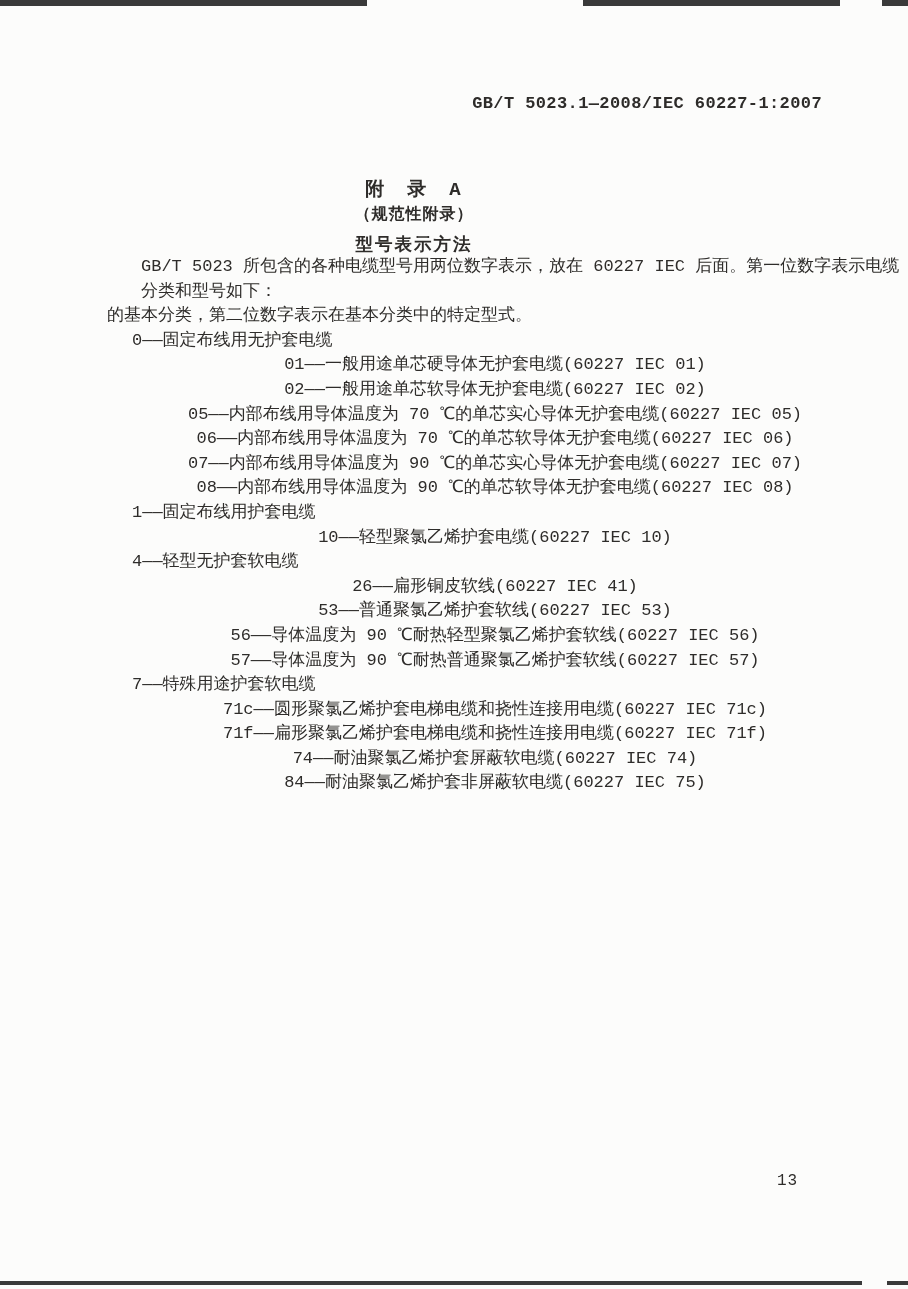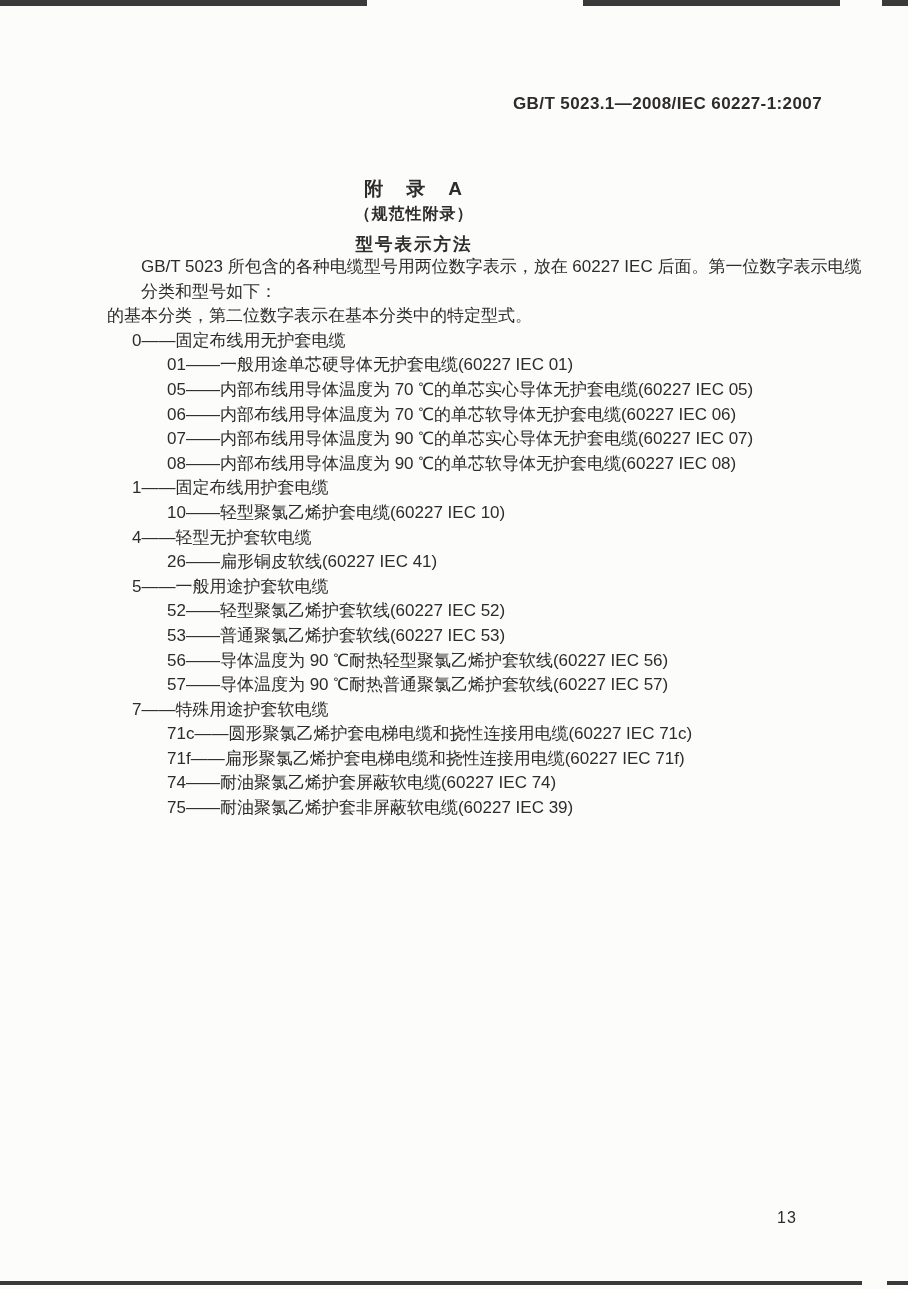--- a/index.html
+++ b/index.html
@@ -1,21 +1,21 @@
 <!DOCTYPE html>
 <html><head>
 <meta charset="utf-8">
 <style>
   html,body{margin:0;padding:0;background:#e8e8e6;}
   .page{
     position:relative;
     width:908px;height:1289px;
     margin:0 auto;
     background:#fcfcfb;
-    font-family:Liberation Sans, sans-serif;
+    font-family:Liberation Mono, monospace;
     color:#2e2c2a;
     overflow:hidden;
   }
   .scan-bar{position:absolute;background:#3a3a3a;}
   .bar-top{top:0;height:6px;}
   .bar-bottom{top:1281px;height:4px;}
 
   .std-header{
     position:absolute;top:94px;right:86px;
     font-size:17px;font-weight:bold;letter-spacing:.4px;
@@ -27,25 +27,25 @@
   .title-type{font-size:16px;font-weight:bold;margin-top:2px;letter-spacing:1px;}
   .title-subject{font-size:17.5px;font-weight:bold;margin-top:7px;letter-spacing:2px;}
 
   .body-block{
     position:absolute;left:107px;top:255px;width:716px;
     font-size:17px;line-height:24.6px;
   }
   .indent-2em{text-indent:2em;}
   .row{white-space:nowrap;}
   .level-1{padding-left:25px;}
-  .level-2{padding-left:60px;}
+  .level-2{padding-left:60px;text-align:center;}
 
   .page-number{
     position:absolute;left:777px;top:1172px;
-    font-size:16px;letter-spacing:1px;margin-top:37px;
+    font-size:16px;letter-spacing:1px;
   }
 </style>
 </head>
 <body>
 
 <div class="page">
 
   <div class="scan-bar bar-top" style="left:0;width:367px"></div>
   <div class="scan-bar bar-top" style="left:583px;width:257px"></div>
   <div class="scan-bar bar-top" style="left:882px;width:26px"></div>
@@ -62,58 +62,57 @@
     <div class="row indent-2em">GB/T 5023 所包含的各种电缆型号用两位数字表示，放在 60227 IEC 后面。第一位数字表示电缆</div>
     <div class="row indent-2em">分类和型号如下：</div>
     <div class="row">的基本分类，第二位数字表示在基本分类中的特定型式。</div>
 
     <div>
 
         <div class="row level-1">0——固定布线用无护套电缆</div>
 
         <div class="row level-2">01——一般用途单芯硬导体无护套电缆(60227 IEC 01)</div>
 
+        <div class="row level-2">02——一般用途单芯软导体无护套电缆(60227 IEC 02)</div>
 
         <div class="row level-2">05——内部布线用导体温度为 70 ℃的单芯实心导体无护套电缆(60227 IEC 05)</div>
 
         <div class="row level-2">06——内部布线用导体温度为 70 ℃的单芯软导体无护套电缆(60227 IEC 06)</div>
 
         <div class="row level-2">07——内部布线用导体温度为 90 ℃的单芯实心导体无护套电缆(60227 IEC 07)</div>
 
         <div class="row level-2">08——内部布线用导体温度为 90 ℃的单芯软导体无护套电缆(60227 IEC 08)</div>
 
         <div class="row level-1">1——固定布线用护套电缆</div>
 
         <div class="row level-2">10——轻型聚氯乙烯护套电缆(60227 IEC 10)</div>
 
         <div class="row level-1">4——轻型无护套软电缆</div>
 
         <div class="row level-2">26——扁形铜皮软线(60227 IEC 41)</div>
 
 
 
-        <div class="row level-1">5——一般用途护套软电缆</div>
 
-        <div class="row level-2">52——轻型聚氯乙烯护套软线(60227 IEC 52)</div>
 
         <div class="row level-2">53——普通聚氯乙烯护套软线(60227 IEC 53)</div>
 
         <div class="row level-2">56——导体温度为 90 ℃耐热轻型聚氯乙烯护套软线(60227 IEC 56)</div>
 
         <div class="row level-2">57——导体温度为 90 ℃耐热普通聚氯乙烯护套软线(60227 IEC 57)</div>
 
         <div class="row level-1">7——特殊用途护套软电缆</div>
 
         <div class="row level-2">71c——圆形聚氯乙烯护套电梯电缆和挠性连接用电缆(60227 IEC 71c)</div>
 
         <div class="row level-2">71f——扁形聚氯乙烯护套电梯电缆和挠性连接用电缆(60227 IEC 71f)</div>
 
         <div class="row level-2">74——耐油聚氯乙烯护套屏蔽软电缆(60227 IEC 74)</div>
 
-        <div class="row level-2">75——耐油聚氯乙烯护套非屏蔽软电缆(60227 IEC 39)</div>
+        <div class="row level-2">84——耐油聚氯乙烯护套非屏蔽软电缆(60227 IEC 75)</div>
       </div>
   </div>
 
   <div class="page-number">13</div>
 
   <div class="scan-bar bar-bottom" style="left:0;width:862px"></div>
   <div class="scan-bar bar-bottom" style="left:887px;width:21px"></div>
 
 </div>
 

